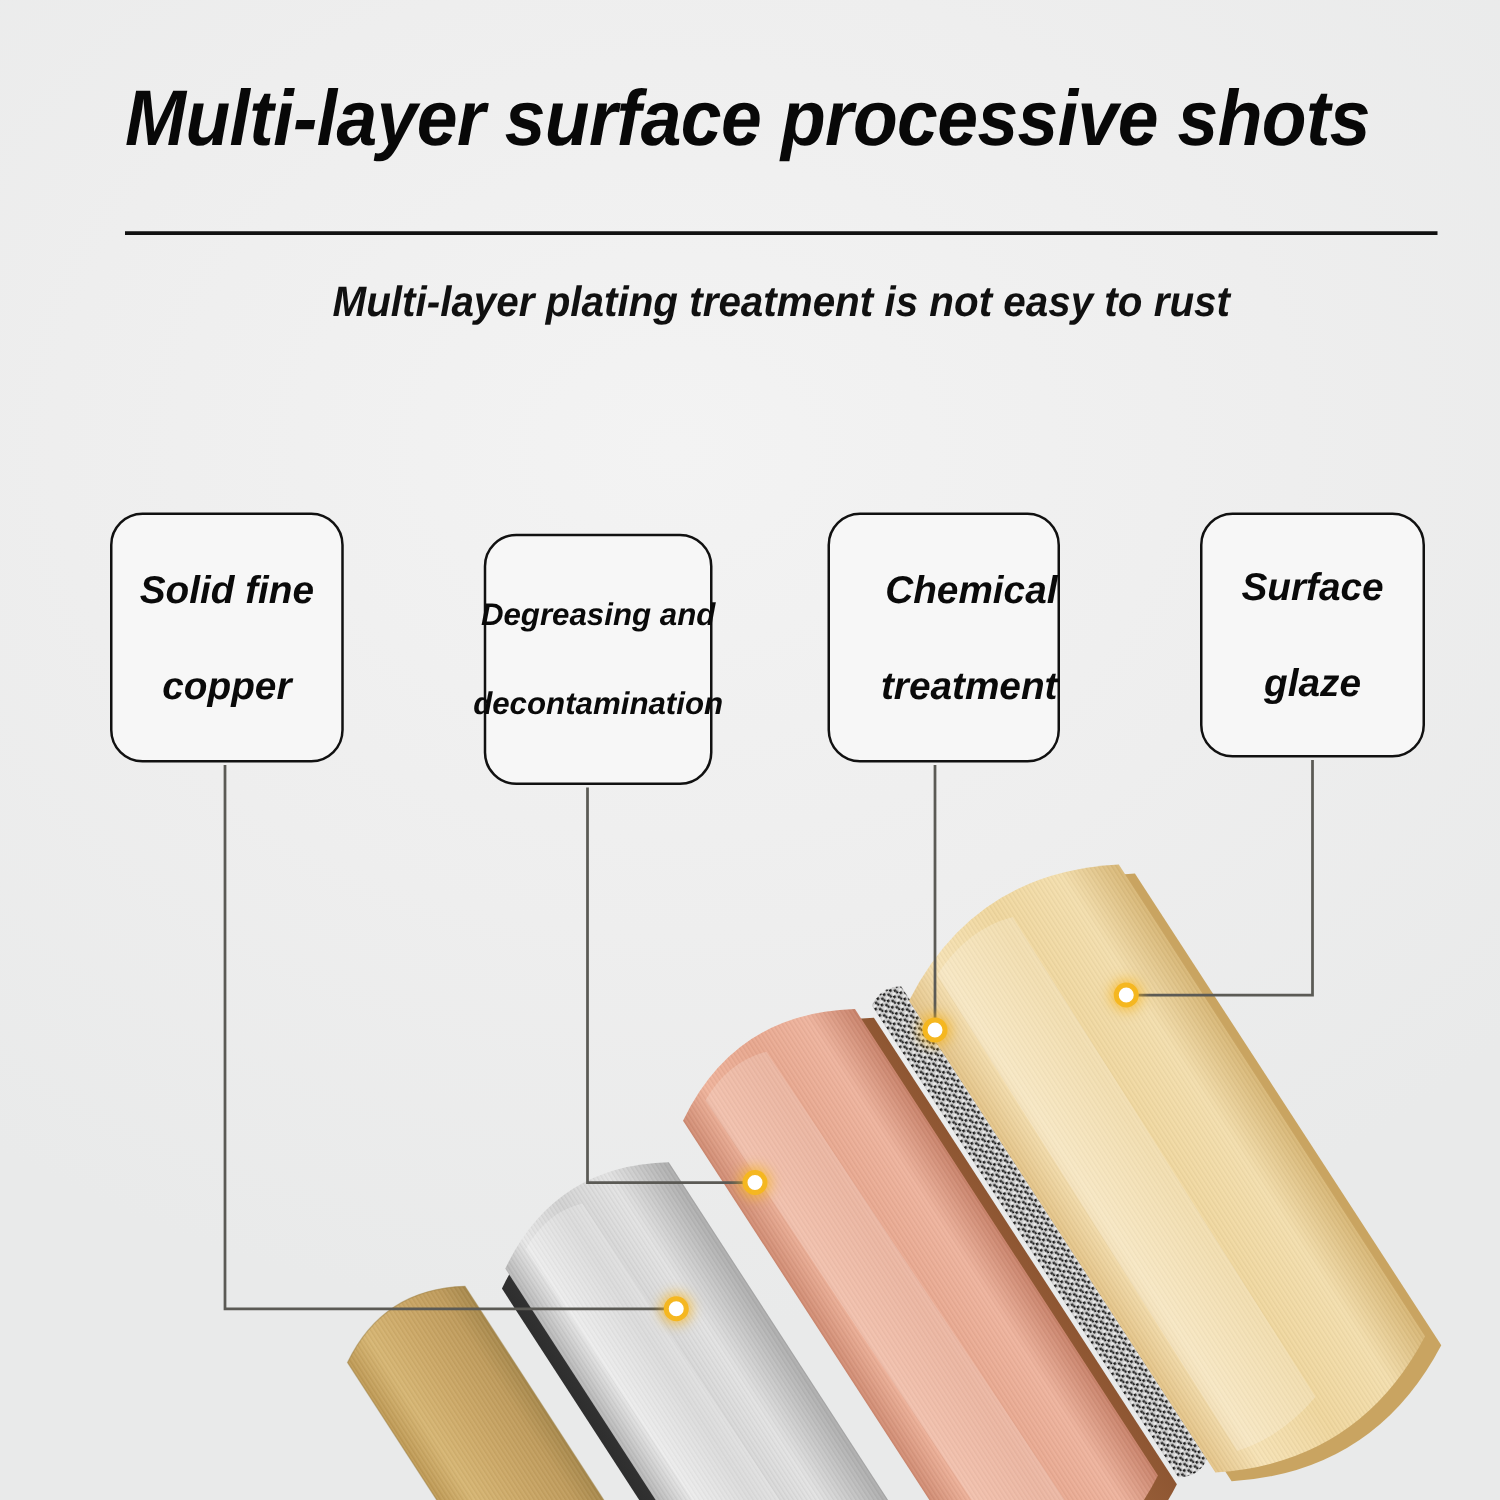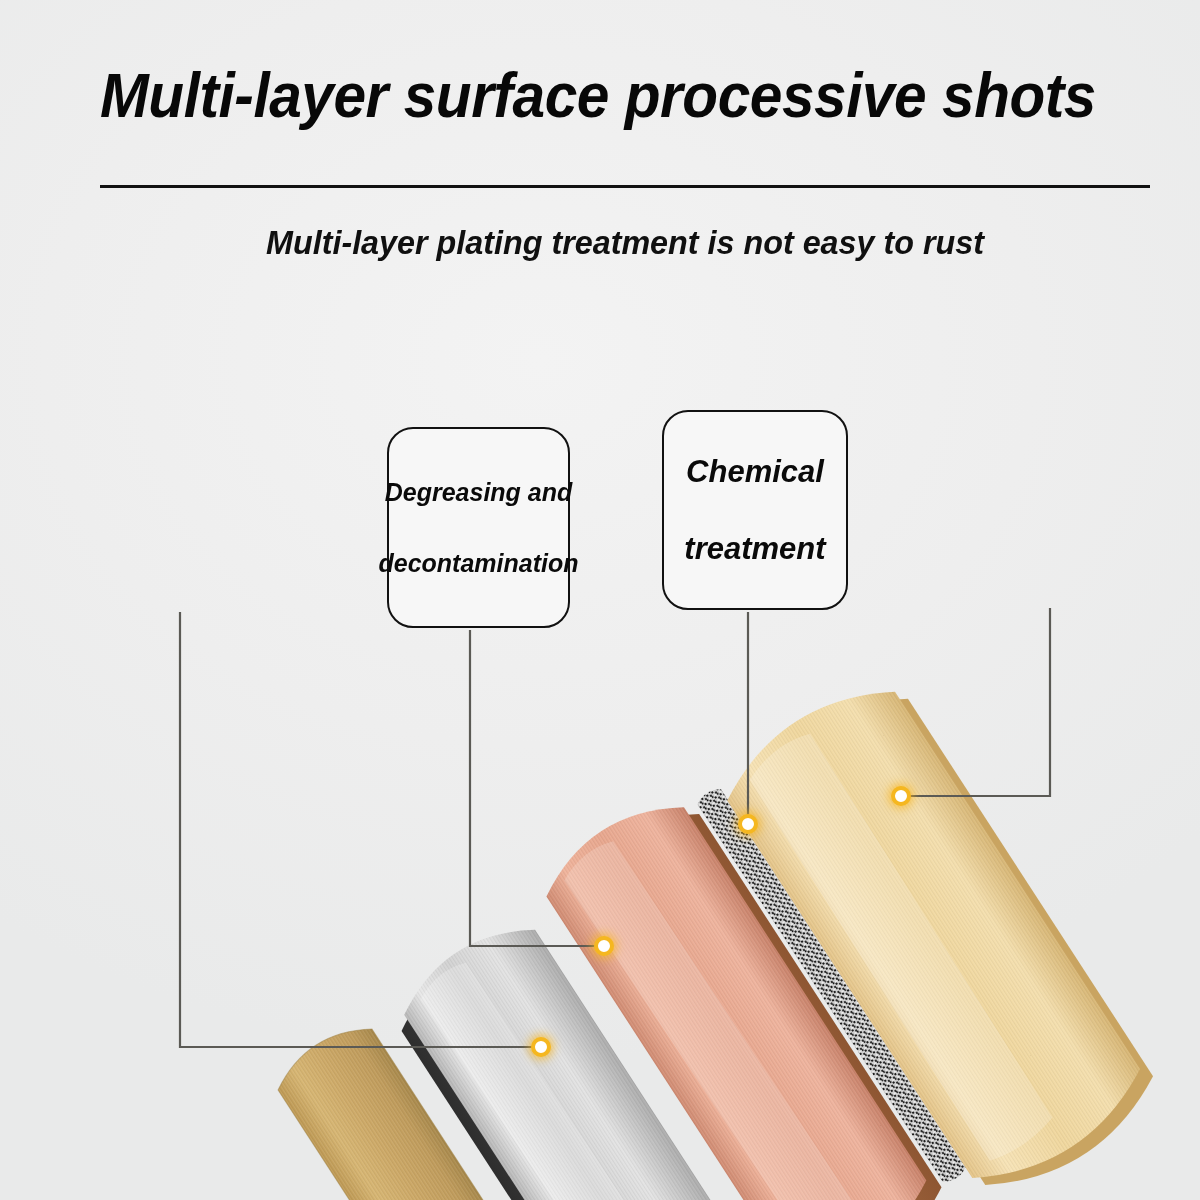--- a/index.html
+++ b/index.html
@@ -96,21 +96,21 @@
     line-height: 1;
   }
   .callout .line + .line {
     margin-top: 46px;
   }
   .callout.big .line   { font-size: 31px; }
   .callout.small .line { font-size: 25px; margin-left:-2px; margin-right:-2px; }
 
   #box-0 { left: 88px;  top: 410px; width: 187px; height: 200px; }
   #box-1 { left: 387px; top: 427px; width: 183px; height: 201px; }
-  #box-2 { left: 662px; top: 410px; width: 186px; height: 200px; }
+  #box-2 { left: 662px; top: 410px; width: 186px; height: 200px; align-items: flex-end; }
   #box-3 { left: 960px; top: 410px; width: 180px; height: 196px; }
 
   
   .hotspot {
     position: absolute;
     width: 20px;
     height: 20px;
     margin-left: -10px;
     margin-top: -10px;
     border-radius: 50%;
@@ -226,25 +226,33 @@
     <polyline points="470,630 470,946 604,946" fill="none" stroke="#5B5A55" stroke-width="2.2"></polyline>
     <polyline points="748,612 748,824" fill="none" stroke="#5B5A55" stroke-width="2.2"></polyline>
     <polyline points="1050,608 1050,796 901,796" fill="none" stroke="#5B5A55" stroke-width="2.2"></polyline>
   </svg>
 
   <div class="hotspot" id="hotspot-0" style="left:541px; top:1047px;"></div>
   <div class="hotspot" id="hotspot-1" style="left:604px; top:946px;"></div>
   <div class="hotspot" id="hotspot-2" style="left:748px; top:824px;"></div>
   <div class="hotspot" id="hotspot-3" style="left:901px; top:796px;"></div>
 
+  <div class="callout big" id="box-0">
+    <div class="line">Solid fine</div>
+    <div class="line">copper</div>
+  </div>
 
   <div class="callout small" id="box-1">
     <div class="line">Degreasing and</div>
     <div class="line">decontamination</div>
   </div>
 
   <div class="callout big" id="box-2">
     <div class="line">Chemical</div>
     <div class="line">treatment</div>
   </div>
 
+  <div class="callout big" id="box-3">
+    <div class="line">Surface</div>
+    <div class="line">glaze</div>
+  </div>
 
 </div>
 
 </body></html>

